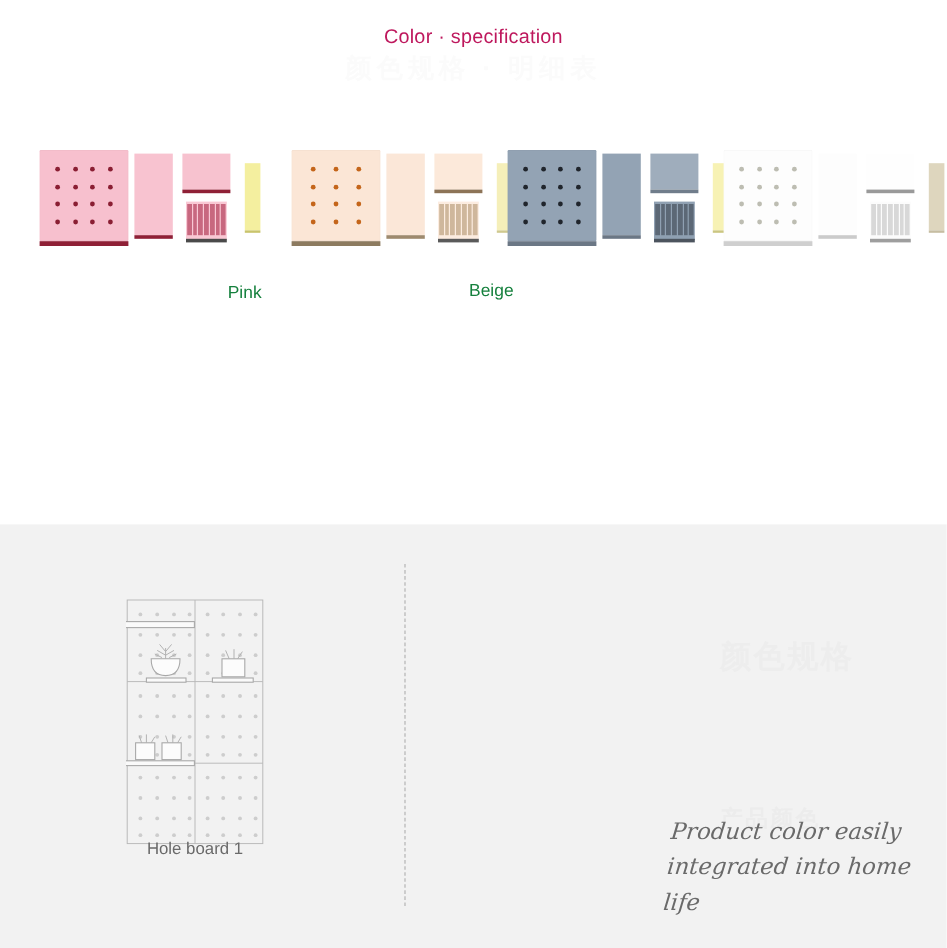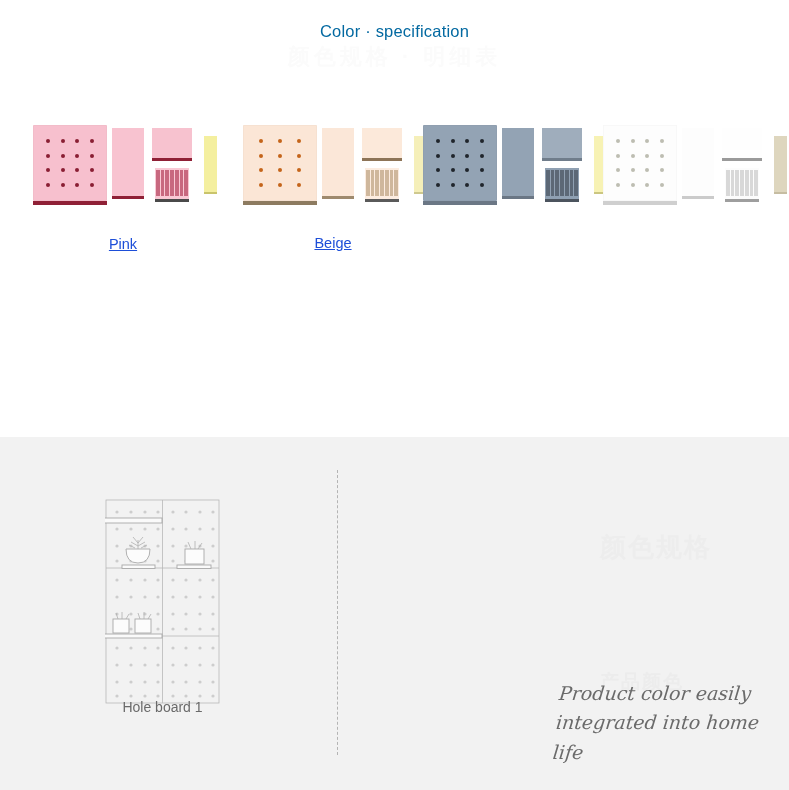--- a/index.html
+++ b/index.html
@@ -24,21 +24,21 @@
     height: 437px;
     background: #ffffff;
   }
 
   .section-title {
     position: absolute;
     left: 0; top: 22px;
     width: 789px;
     text-align: center;
     font-size: 16.5px;
-    color: #0369a1;
+    color: #be185d;
     letter-spacing: 0.2px;
   }
 
   .ghost-title {
     position: absolute;
     left: 0; top: 42px;
     width: 789px;
     text-align: center;
     font-size: 22px;
     color: #fbfbfb;
@@ -146,24 +146,23 @@
     left: 176px;
     width: 13px;
     height: 2px;
     top: 72px;
   }
 
   .swatch-label {
     position: absolute;
     width: 190px;
     left: 0;
-    text-align: center;
+    text-align: right;
     font-size: 14.5px;
-    color: #1d4ed8;
-    text-decoration: underline;
+    color: #15803d;
   }
 
   
   .bottom-section {
     position: absolute;
     left: 0; top: 437px;
     width: 789px;
     height: 353px;
     background: #f2f2f2;
   }

